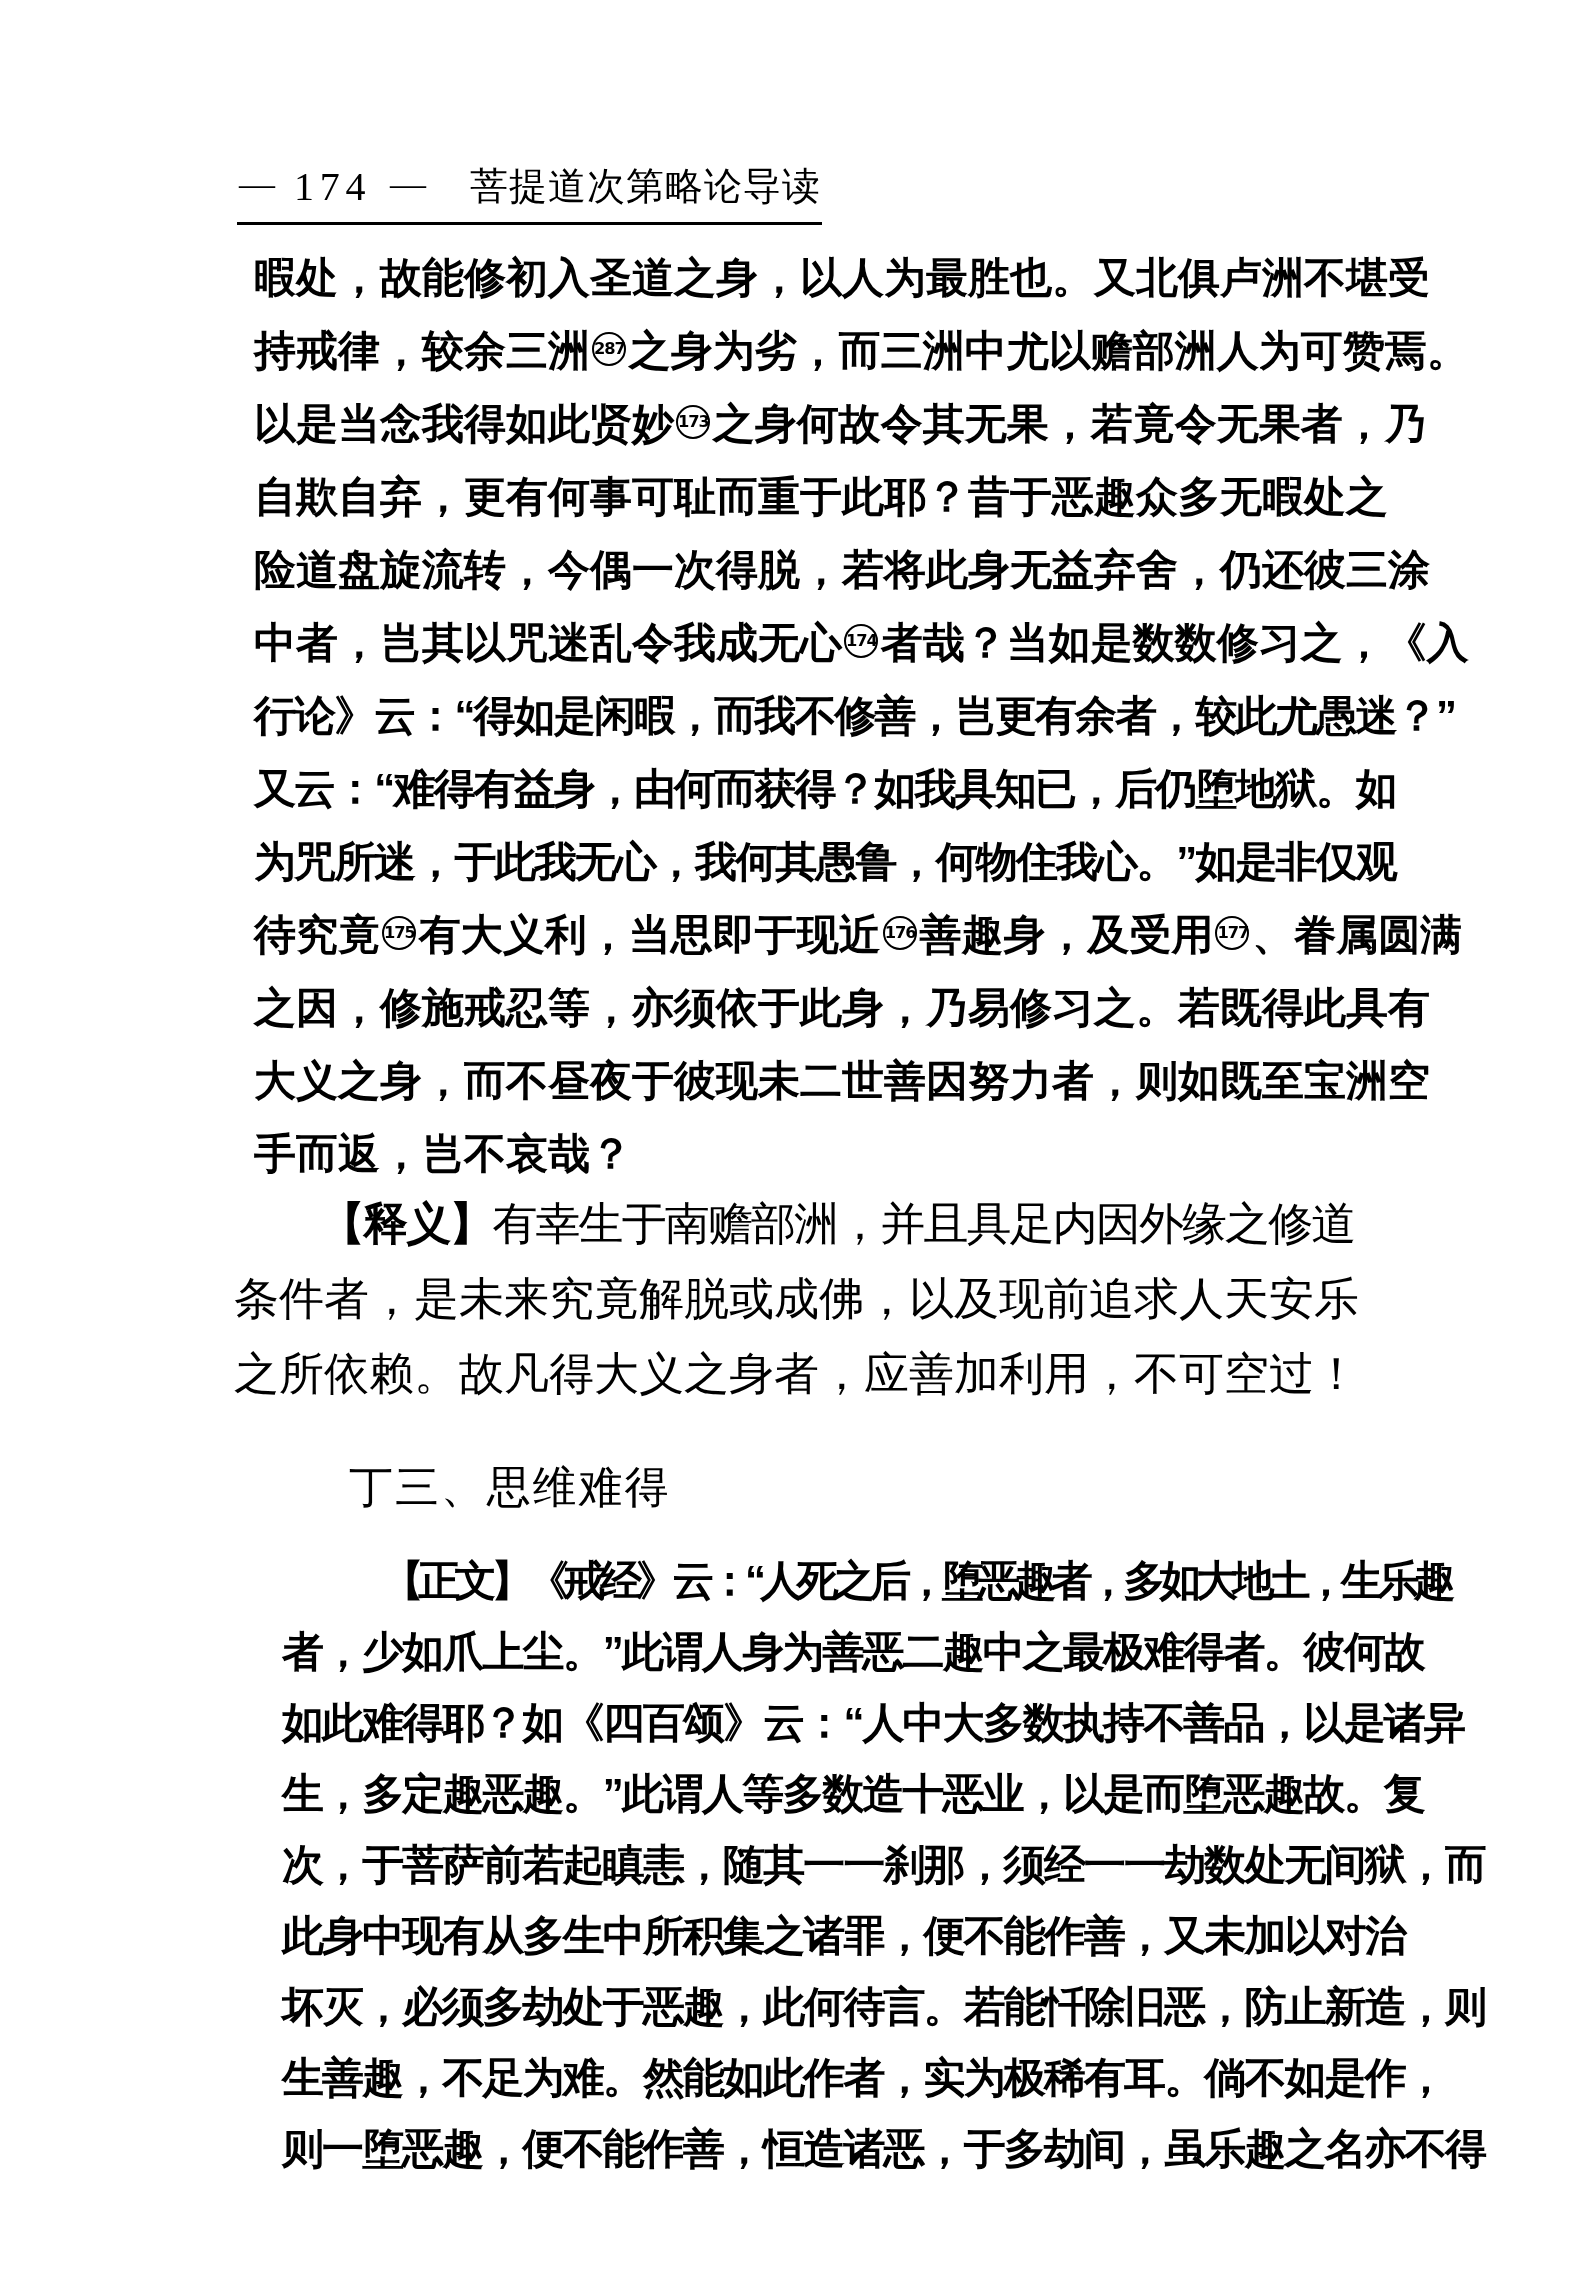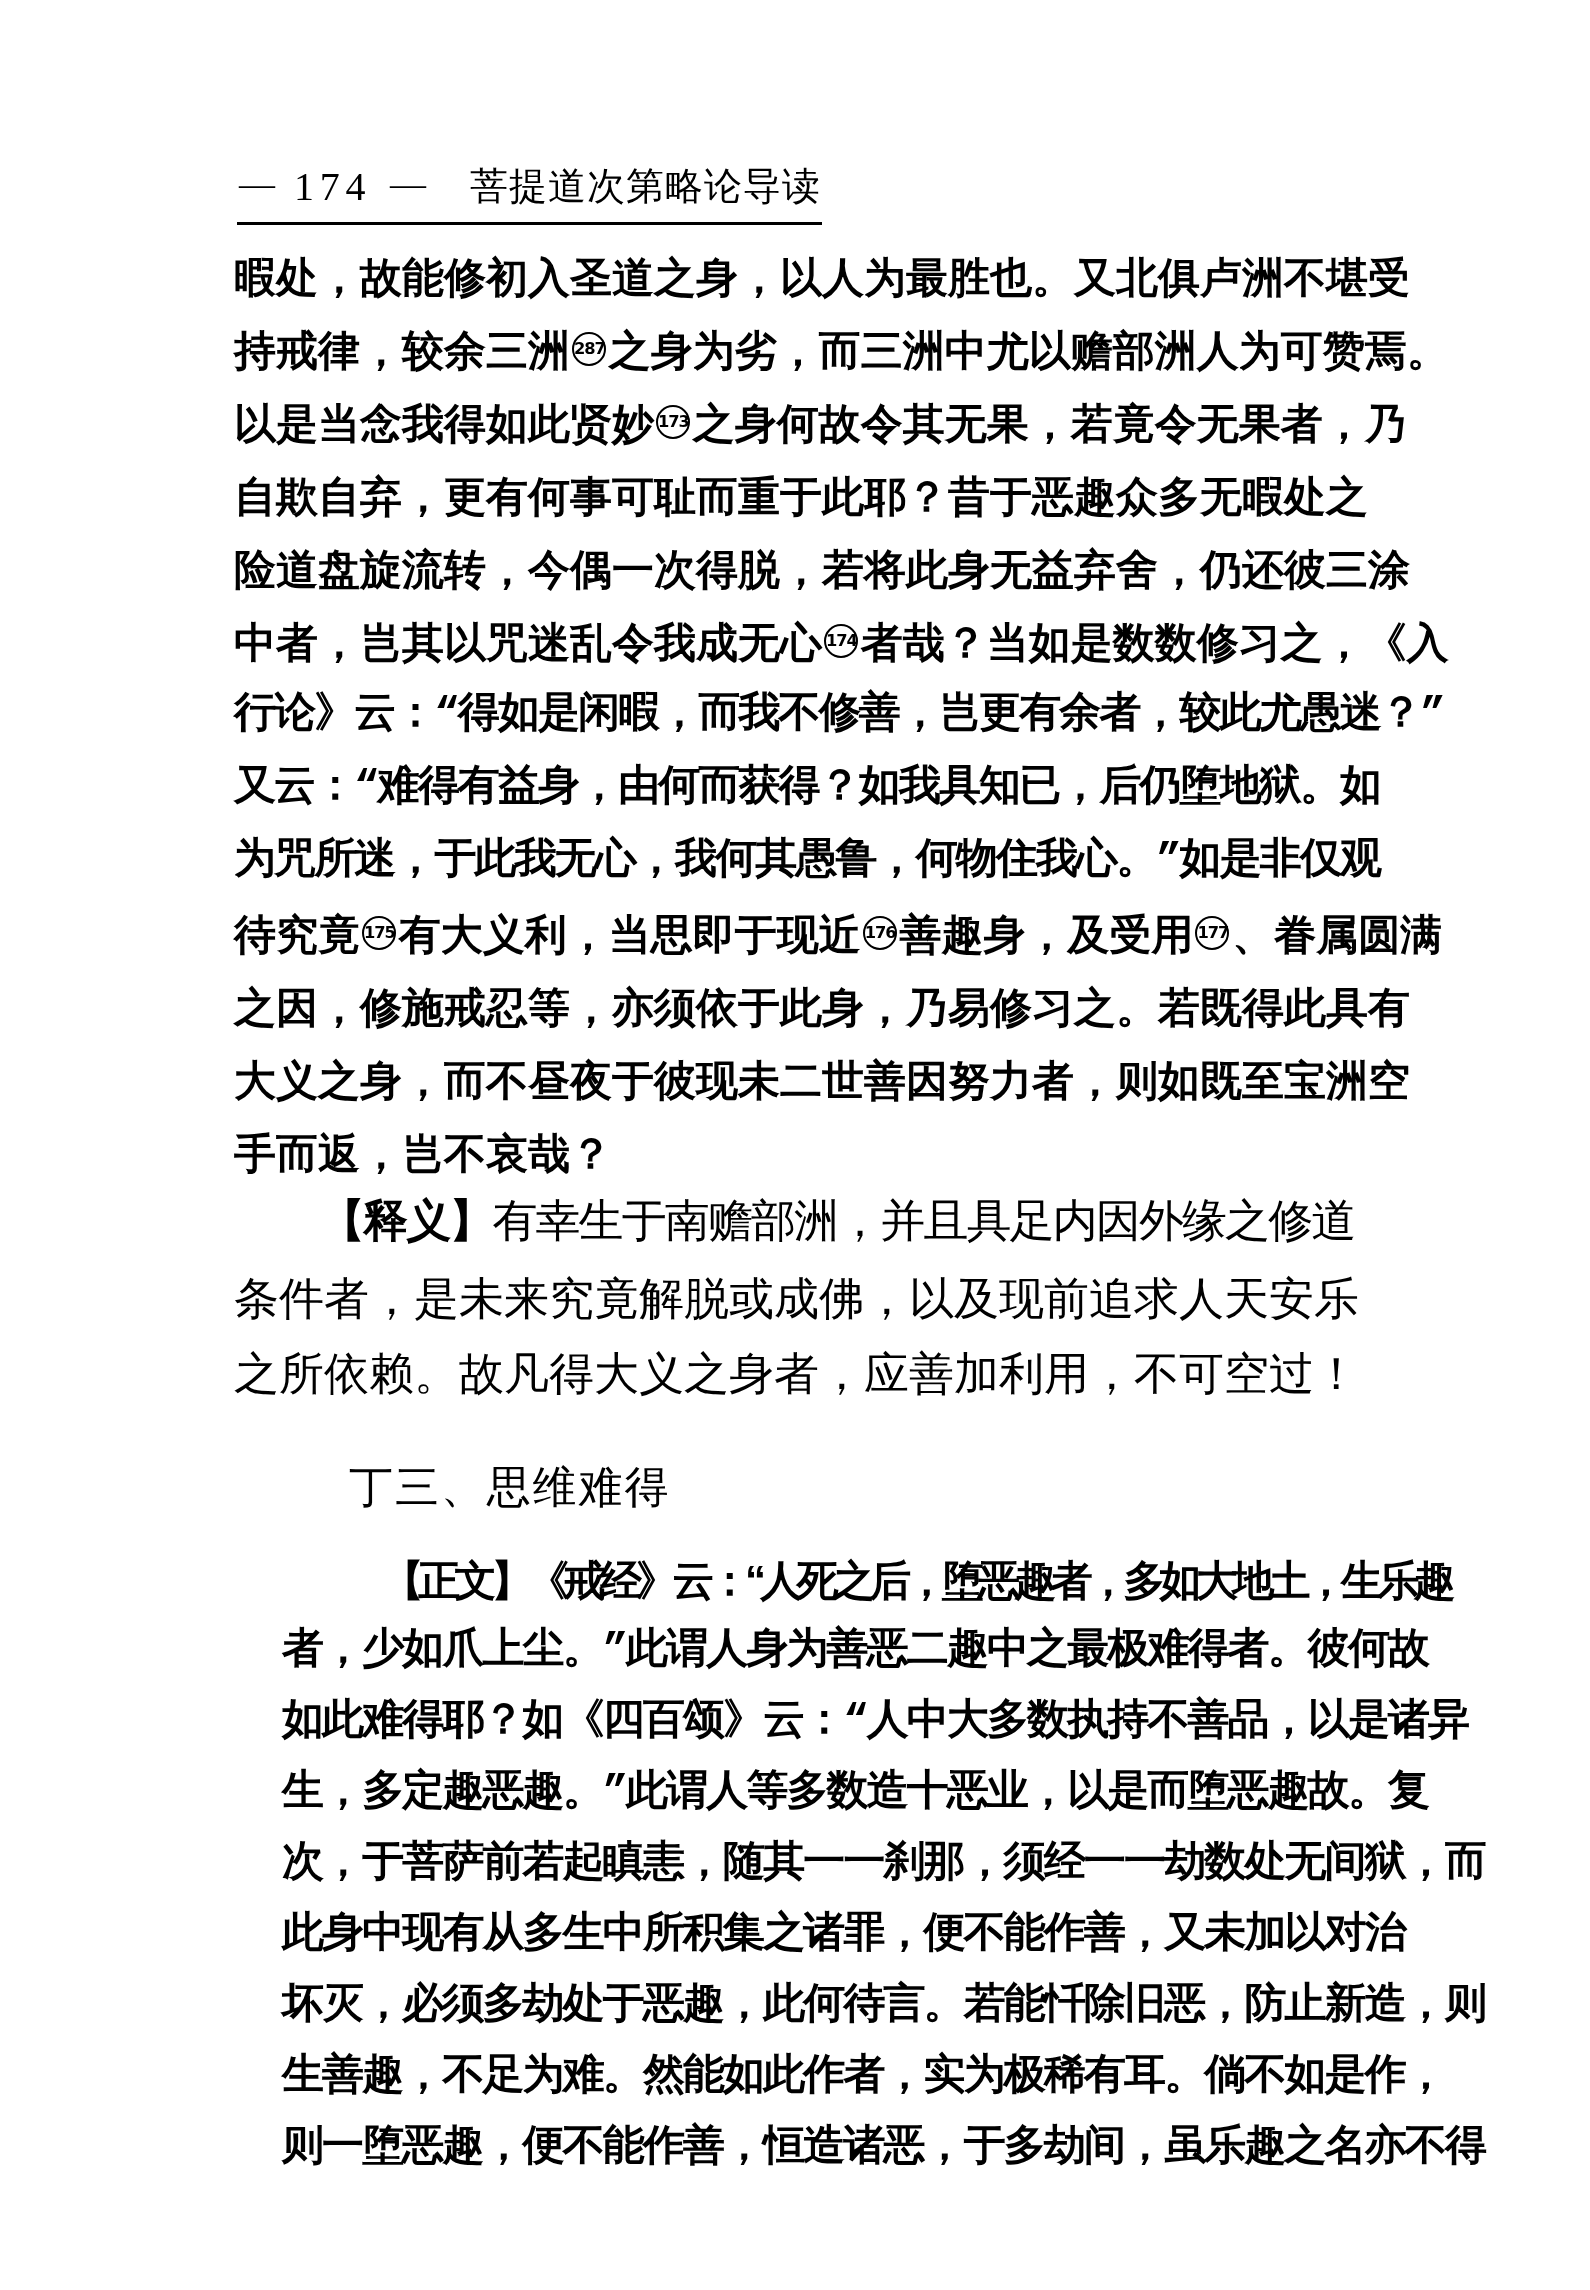--- a/index.html
+++ b/index.html
@@ -24,34 +24,34 @@
   .header .pagenum{font-size:40px;letter-spacing:5.7px;}
   .header .booktitle{margin-left:25px;font-size:38px;letter-spacing:1px;font-family:"Liberation Serif",serif;}
   .header-rule{
     position:absolute;top:222px;left:237px;
     width:585px;height:2.9px;background:#000;
   }
   
   .para{position:absolute;left:234px;width:1233px;}
   .line{white-space:nowrap;}
   .p1{top:241px;font-size:42px;font-weight:bold;}
-  .p1 .line{height:73px;line-height:73px;}
+  .p1 .line{height:73px;line-height:73px;margin-left:20px;}
   .p2{top:1187px;font-size:45px;font-weight:normal;font-family:"Liberation Serif",serif;}
   .p2 .line{height:75px;line-height:75px;}
   .p2 .label{font-weight:bold;letter-spacing:-1.9px;}
   .heading{
     position:absolute;top:1457px;left:234px;
     padding-left:115px;font-size:44px;font-weight:normal;
     letter-spacing:1.9px;height:59px;line-height:59px;white-space:nowrap;
   }
   .p3{top:1545px;font-size:42px;font-weight:bold;margin-left:48px;}
   .p3 .line{height:71px;line-height:71px;}
   .indent-sy{padding-left:86px;}
   .indent-zw{padding-left:100px;}
-  .t1{letter-spacing:-1.9px;font-family:Liberation Mono, monospace;}
+  .t1{letter-spacing:-1.9px;}
   .t3{letter-spacing:-5.7px;}
   
   .en{
     display:inline-block;box-sizing:border-box;
     width:34px;height:34px;
     border:2.9px solid #000;border-radius:50%;
     font-family:"DejaVu Sans",sans-serif;
     font-size:16.3px;font-weight:bold;
     line-height:29px;text-align:center;
     letter-spacing:-1px;

